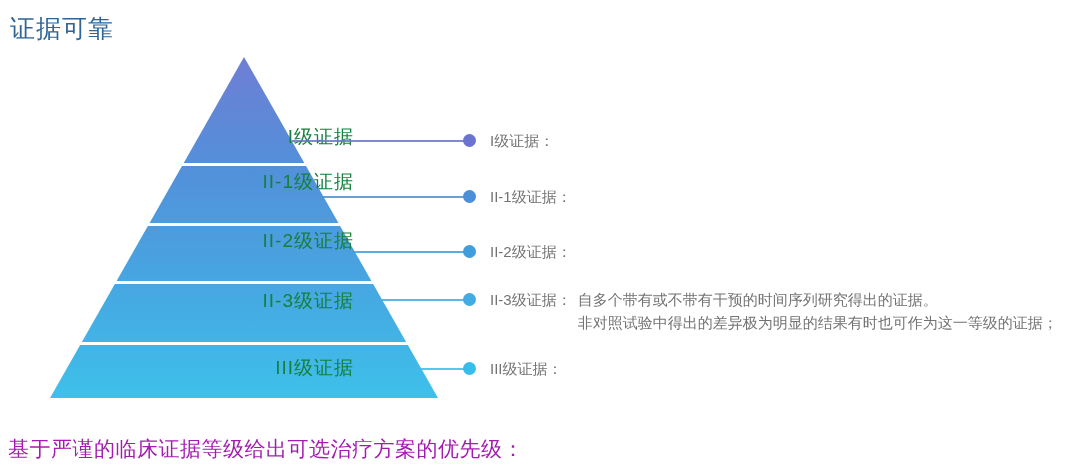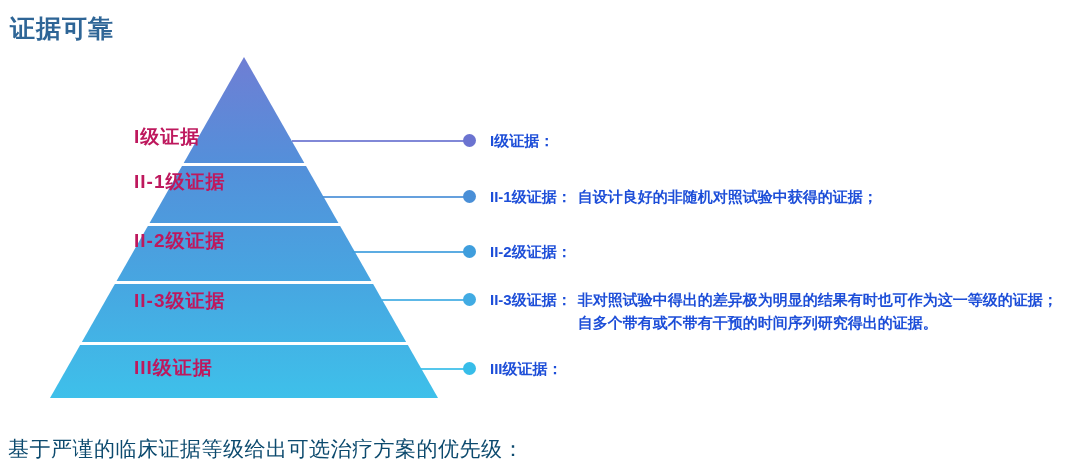--- a/index.html
+++ b/index.html
@@ -3,49 +3,49 @@
 <meta charset="utf-8">
 <style>
   html,body{margin:0;padding:0;}
   body{
     width:1080px;height:470px;position:relative;background:#ffffff;
     font-family:"Liberation Sans","DejaVu Sans",sans-serif;
     overflow:hidden;
   }
   .page-title{
     position:absolute;left:10px;top:12px;
-    font-size:25px;font-weight:bold;color:#2e6596;letter-spacing:1px;
+    font-size:25px;font-weight:normal;color:#2e6596;letter-spacing:1px;
   }
   .pyramid-svg{position:absolute;left:50px;top:57px;width:388px;height:342px;}
   .pyr-label{
-    position:absolute;left:134px;width:220px;text-align:left;
-    color:#be185d;font-size:19px;font-weight:bold;line-height:22px;
+    position:absolute;left:134px;width:220px;text-align:right;
+    color:#15803d;font-size:19px;font-weight:normal;line-height:22px;
     letter-spacing:1px;
   }
   .pl-0{top:126px}.pl-1{top:171px}.pl-2{top:230px}.pl-3{top:290px}.pl-4{top:357px}
   .conn-row{position:absolute;left:0;width:1080px;}
   .cr-0{top:132px}.cr-1{top:188px}.cr-2{top:243px}.cr-3{top:288px}.cr-4{top:360px}
   .line{position:absolute;height:1.5px;top:8px;opacity:.85;}
   .cr-0 .line{left:292px;width:172px}
   .cr-1 .line{left:322px;width:142px}
   .cr-2 .line{left:352px;width:112px}
   .cr-3 .line{left:382px;width:82px;top:11px}
   .cr-4 .line{left:420px;width:44px}
   .dot{position:absolute;left:463px;top:2px;width:13px;height:13px;border-radius:50%;}
   .cr-3 .dot{top:5px}
   .row-text{
     position:absolute;left:490px;display:flex;align-items:flex-start;
-    font-size:15px;line-height:17px;color:#1d4ed8;font-weight:bold;
+    font-size:15px;line-height:17px;color:#737373;font-weight:normal;
     white-space:nowrap;
   }
   .cr-3 .row-text{line-height:23px;}
   .row-label{margin-right:6px;}
   .footer-text{
     position:absolute;left:8px;top:435px;
-    font-size:21px;color:#0c4a6e;letter-spacing:.5px;
+    font-size:21px;color:#a21caf;letter-spacing:.5px;
   }
 </style>
 </head>
 <body>
 
 <div class="page-title">证据可靠</div>
 
 <svg class="pyramid-svg" viewBox="0 0 388 342" xmlns="http://www.w3.org/2000/svg">
   <defs>
     <linearGradient id="pyr" x1="0" y1="0" x2="0" y2="1">
@@ -74,40 +74,39 @@
   <div class="row-text">
     <span class="row-label">I级证据：</span>
   </div>
 </div>
 
 <div class="conn-row cr-1">
   <div class="line" style="background: rgb(74, 143, 215);"></div>
   <div class="dot" style="background: rgb(74, 143, 215);"></div>
   <div class="row-text">
     <span class="row-label">II-1级证据：</span>
-    <span>自设计良好的非随机对照试验中获得的证据；</span>
   </div>
 </div>
 
 <div class="conn-row cr-2">
   <div class="line" style="background: rgb(63, 158, 221);"></div>
   <div class="dot" style="background: rgb(63, 158, 221);"></div>
   <div class="row-text">
     <span class="row-label">II-2级证据：</span>
   </div>
 </div>
 
 <div class="conn-row cr-3">
   <div class="line" style="background: rgb(65, 171, 227);"></div>
   <div class="dot" style="background: rgb(65, 171, 227);"></div>
   <div class="row-text">
     <span class="row-label">II-3级证据：</span>
     <span>
+      <span style="display:block">自多个带有或不带有干预的时间序列研究得出的证据。</span>
       <span style="display:block">非对照试验中得出的差异极为明显的结果有时也可作为这一等级的证据；</span>
-      <span style="display:block">自多个带有或不带有干预的时间序列研究得出的证据。</span>
     </span>
   </div>
 </div>
 
 <div class="conn-row cr-4">
   <div class="line" style="background: rgb(55, 189, 233);"></div>
   <div class="dot" style="background: rgb(55, 189, 233);"></div>
   <div class="row-text">
     <span class="row-label">III级证据：</span>
   </div>

